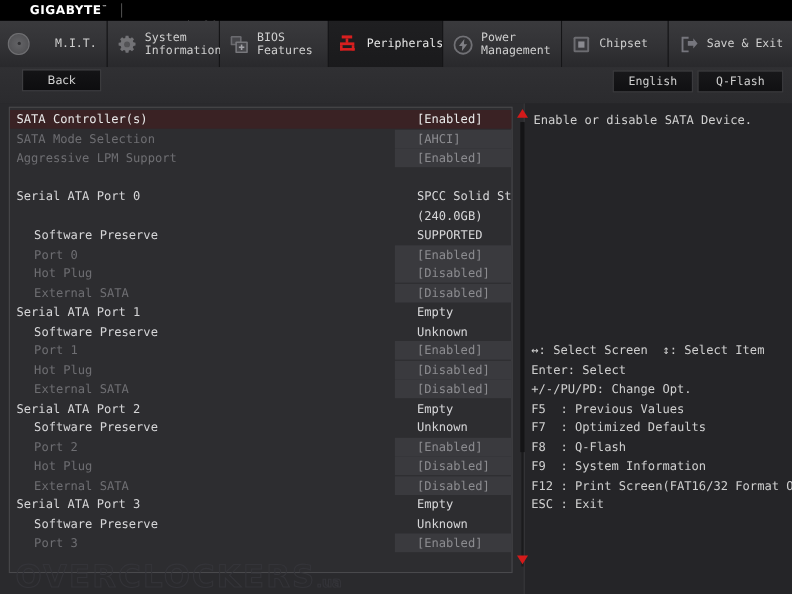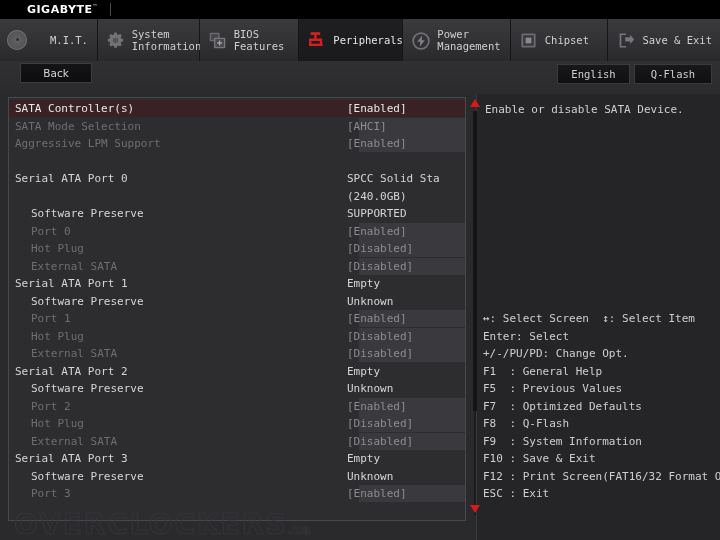--- a/index.html
+++ b/index.html
@@ -114,21 +114,21 @@
   
   .row{
     position:absolute; left:0; width:504px; height:17px;
     display:flex; align-items:center;
   }
   .row .nm{
     position:absolute; top:0; height:17px; line-height:17px;
     font-size:11px; white-space:pre;
   }
   .row .vl{
-    position:absolute; left:336px; top:0; height:17px; line-height:17px;
+    position:absolute; left:368px; top:0; height:17px; line-height:17px;
     font-size:11px; white-space:pre; padding-left:2px;
   }
   .row.sel{ background:#3a2224; }
   .row.sel .nm{ color:#e9e9e9; }
   .row.sel .vl{ color:#e9e9e9; }
   .row.dim .nm{ color:#6e6e72; }
   .row.dim .vl{ color:#8c8c90; }
   .row.dim .vbox{
     position:absolute; left:350px; top:0; width:106px; height:17px;
     background:#3a3a3e;
@@ -374,26 +374,24 @@
         <div class="nm ind2">Port 3</div>
         <div class="vl">[Enabled]</div>
       </div>
     </div>
   <div id="rightpane">
     <div id="helptext">Enable or disable SATA Device.</div>
     <div id="keys">
         <div class="kline">↔: Select Screen  ↕: Select Item</div>
         <div class="kline">Enter: Select</div>
         <div class="kline">+/-/PU/PD: Change Opt.</div>
-        <div class="kline">F1  : General Help</div>
         <div class="kline">F5  : Previous Values</div>
         <div class="kline">F7  : Optimized Defaults</div>
         <div class="kline">F8  : Q-Flash</div>
         <div class="kline">F9  : System Information</div>
-        <div class="kline">F10 : Save &amp; Exit</div>
         <div class="kline">F12 : Print Screen(FAT16/32 Format Only)</div>
         <div class="kline">ESC : Exit</div>
       </div>
   </div>
 </div>
 
 <div id="sbar">
   <div class="sb-arrow" id="sb-up"></div>
   <div id="sb-track"></div>
   <div id="sb-thumb"></div>

